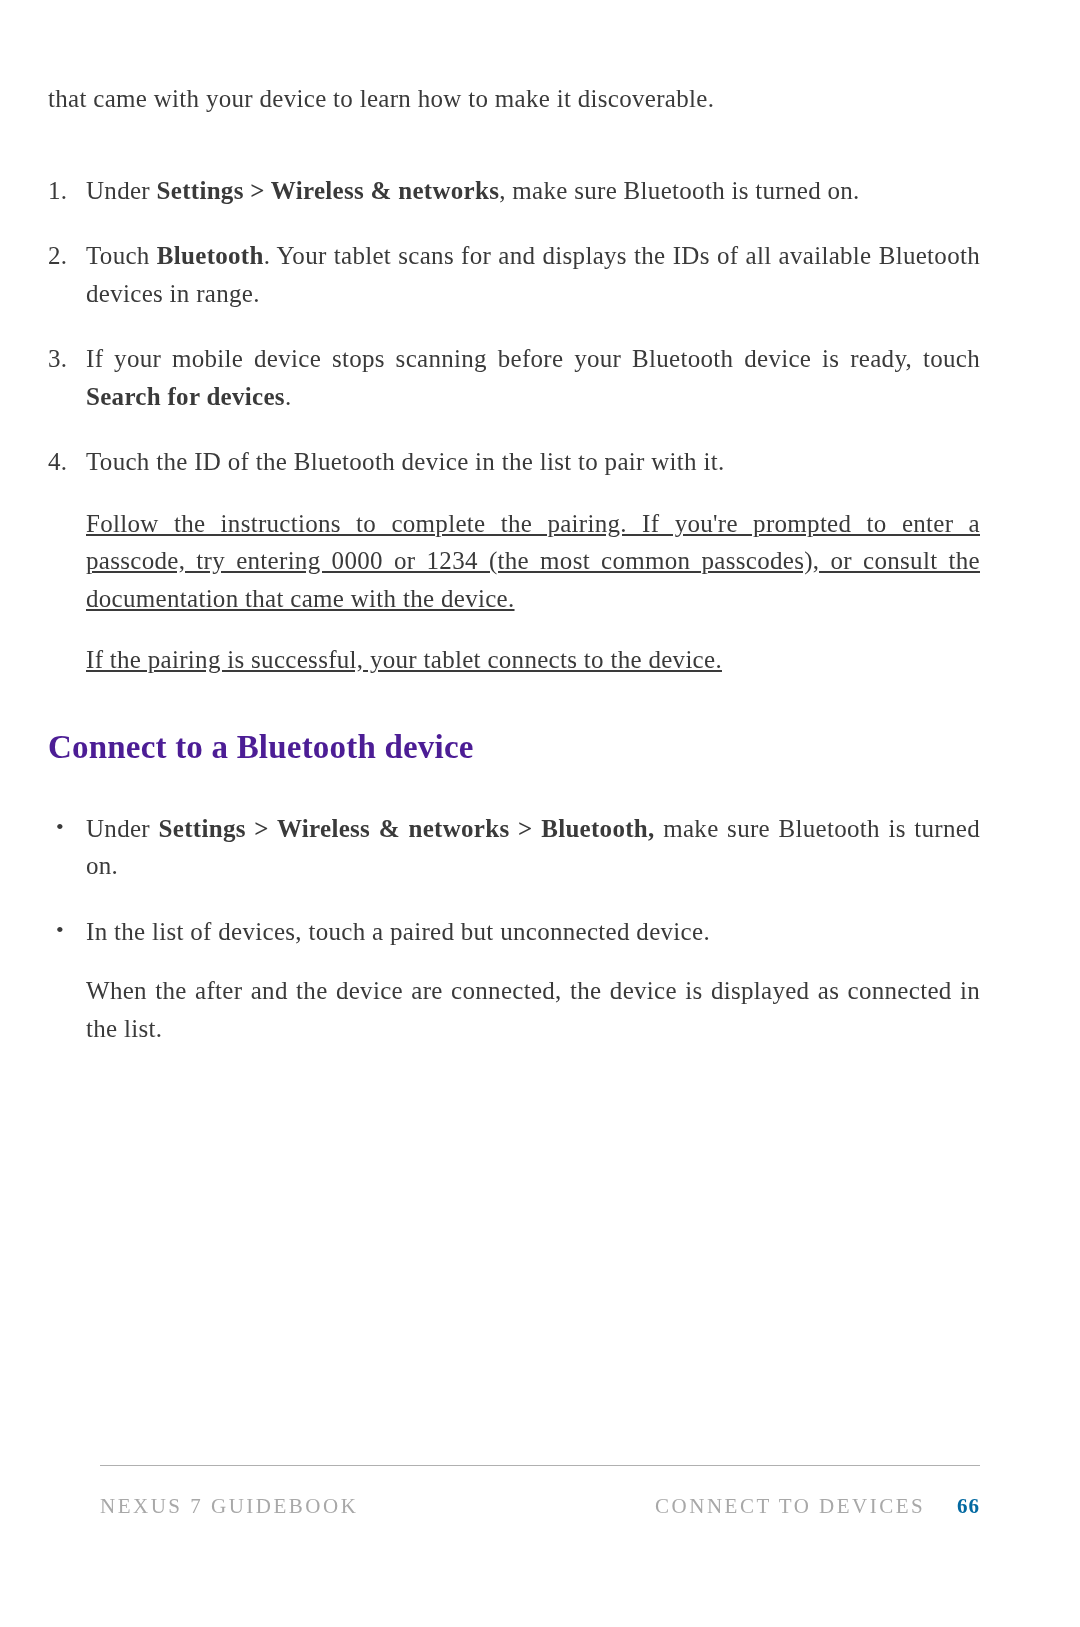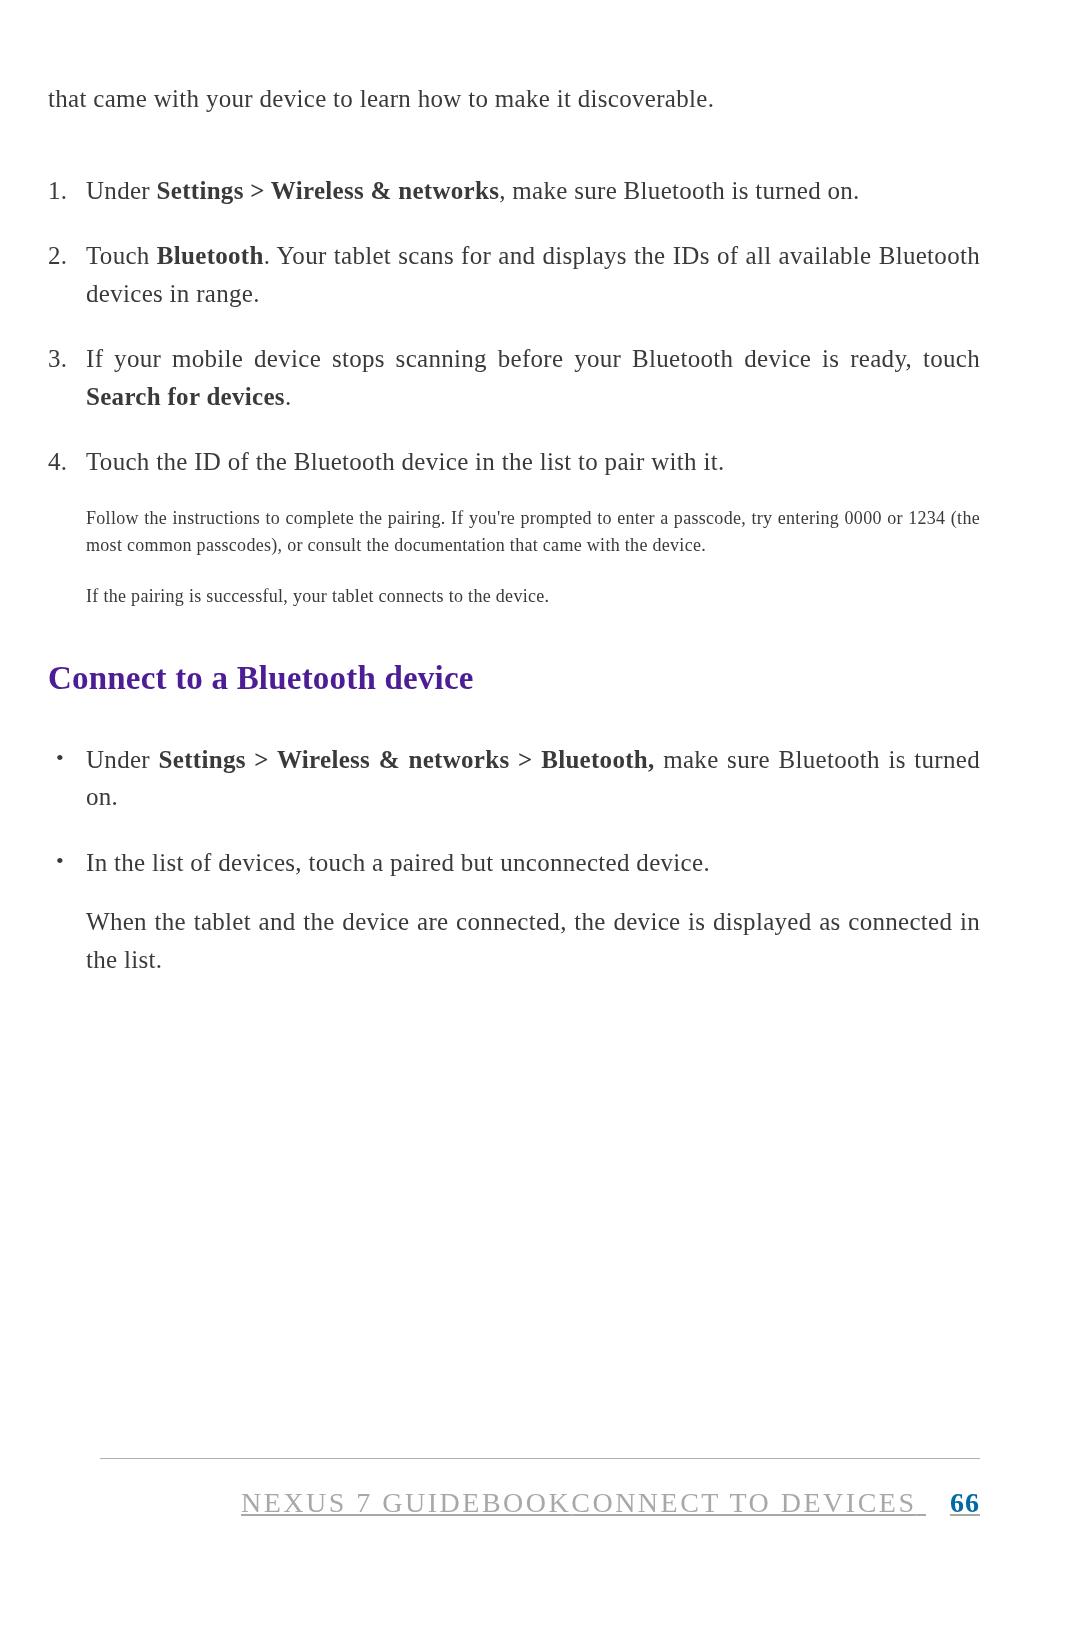--- a/index.html
+++ b/index.html
@@ -41,23 +41,24 @@
       letter-spacing: 0.3px;
     }
     .ordered-list > li::before {
       content: counter(item) ".";
       position: absolute;
       left: 0;
       top: 0;
     }
     .ordered-list .sub-para {
       margin-top: 24px;
-      font-size: 18px;
+      font-size: 25px;
       line-height: 1.5;
       text-align: justify;
+      text-decoration: underline;
     }
     .bold {
       font-weight: bold;
     }
     .section-heading {
       font-size: 33px;
       font-weight: bold;
       margin-bottom: 44px;
       margin-top: 40px;
       color: #4c1d95;
@@ -101,26 +102,25 @@
       left: 100px;
       right: 100px;
     }
     .footer-rule {
       border: none;
       border-top: 1px solid #b0b0b0;
       margin-bottom: 28px;
     }
     .footer-row {
       display: flex;
-      justify-content: flex-end;
+      justify-content: space-between;
       align-items: baseline;
-      font-size: 28px;
+      font-size: 21px;
       letter-spacing: 2.5px;
       color: #a8a8a8;
-      text-decoration: underline;
     }
     .footer-left {
       text-transform: uppercase;
     }
     .footer-right {
       text-transform: uppercase;
     }
     .page-number {
       font-weight: bold;
       color: #0369a1;
@@ -140,21 +140,21 @@
       <li>Touch <span class="bold">Bluetooth</span>. Your tablet scans for and displays the IDs of all available Bluetooth devices in range.</li>
       <li>If your mobile device stops scanning before your Bluetooth device is ready, touch <span class="bold">Search for devices</span>.</li>
       <li>Touch the ID of the Bluetooth device in the list to pair with it.<div class="sub-para">Follow the instructions to complete the pairing. If you're prompted to enter a passcode, try entering 0000 or 1234 (the most common passcodes), or consult the documentation that came with the device.</div><div class="sub-para">If the pairing is successful, your tablet connects to the device.</div></li>
     </ol>
 
   <h2 class="section-heading">Connect to a Bluetooth device</h2>
 
 
   <ul class="bullet-list">
       <li>Under <span class="bold">Settings &gt; Wireless &amp; networks &gt; Bluetooth,</span> make sure Bluetooth is turned on.</li>
-      <li>In the list of devices, touch a paired but unconnected device.<div class="sub-para">When the tablet and the device are connected, the device is displayed as connected in the list.</div></li>
+      <li>In the list of devices, touch a paired but unconnected device.<div class="sub-para">When the after and the device are connected, the device is displayed as connected in the list.</div></li>
     </ul>
 
 </div>
 
 <div class="footer">
   <hr class="footer-rule">
   <div class="footer-row">
     <span class="footer-left">NEXUS 7 GUIDEBOOK</span>
     <span class="footer-right">
       <span>CONNECT TO DEVICES</span>

